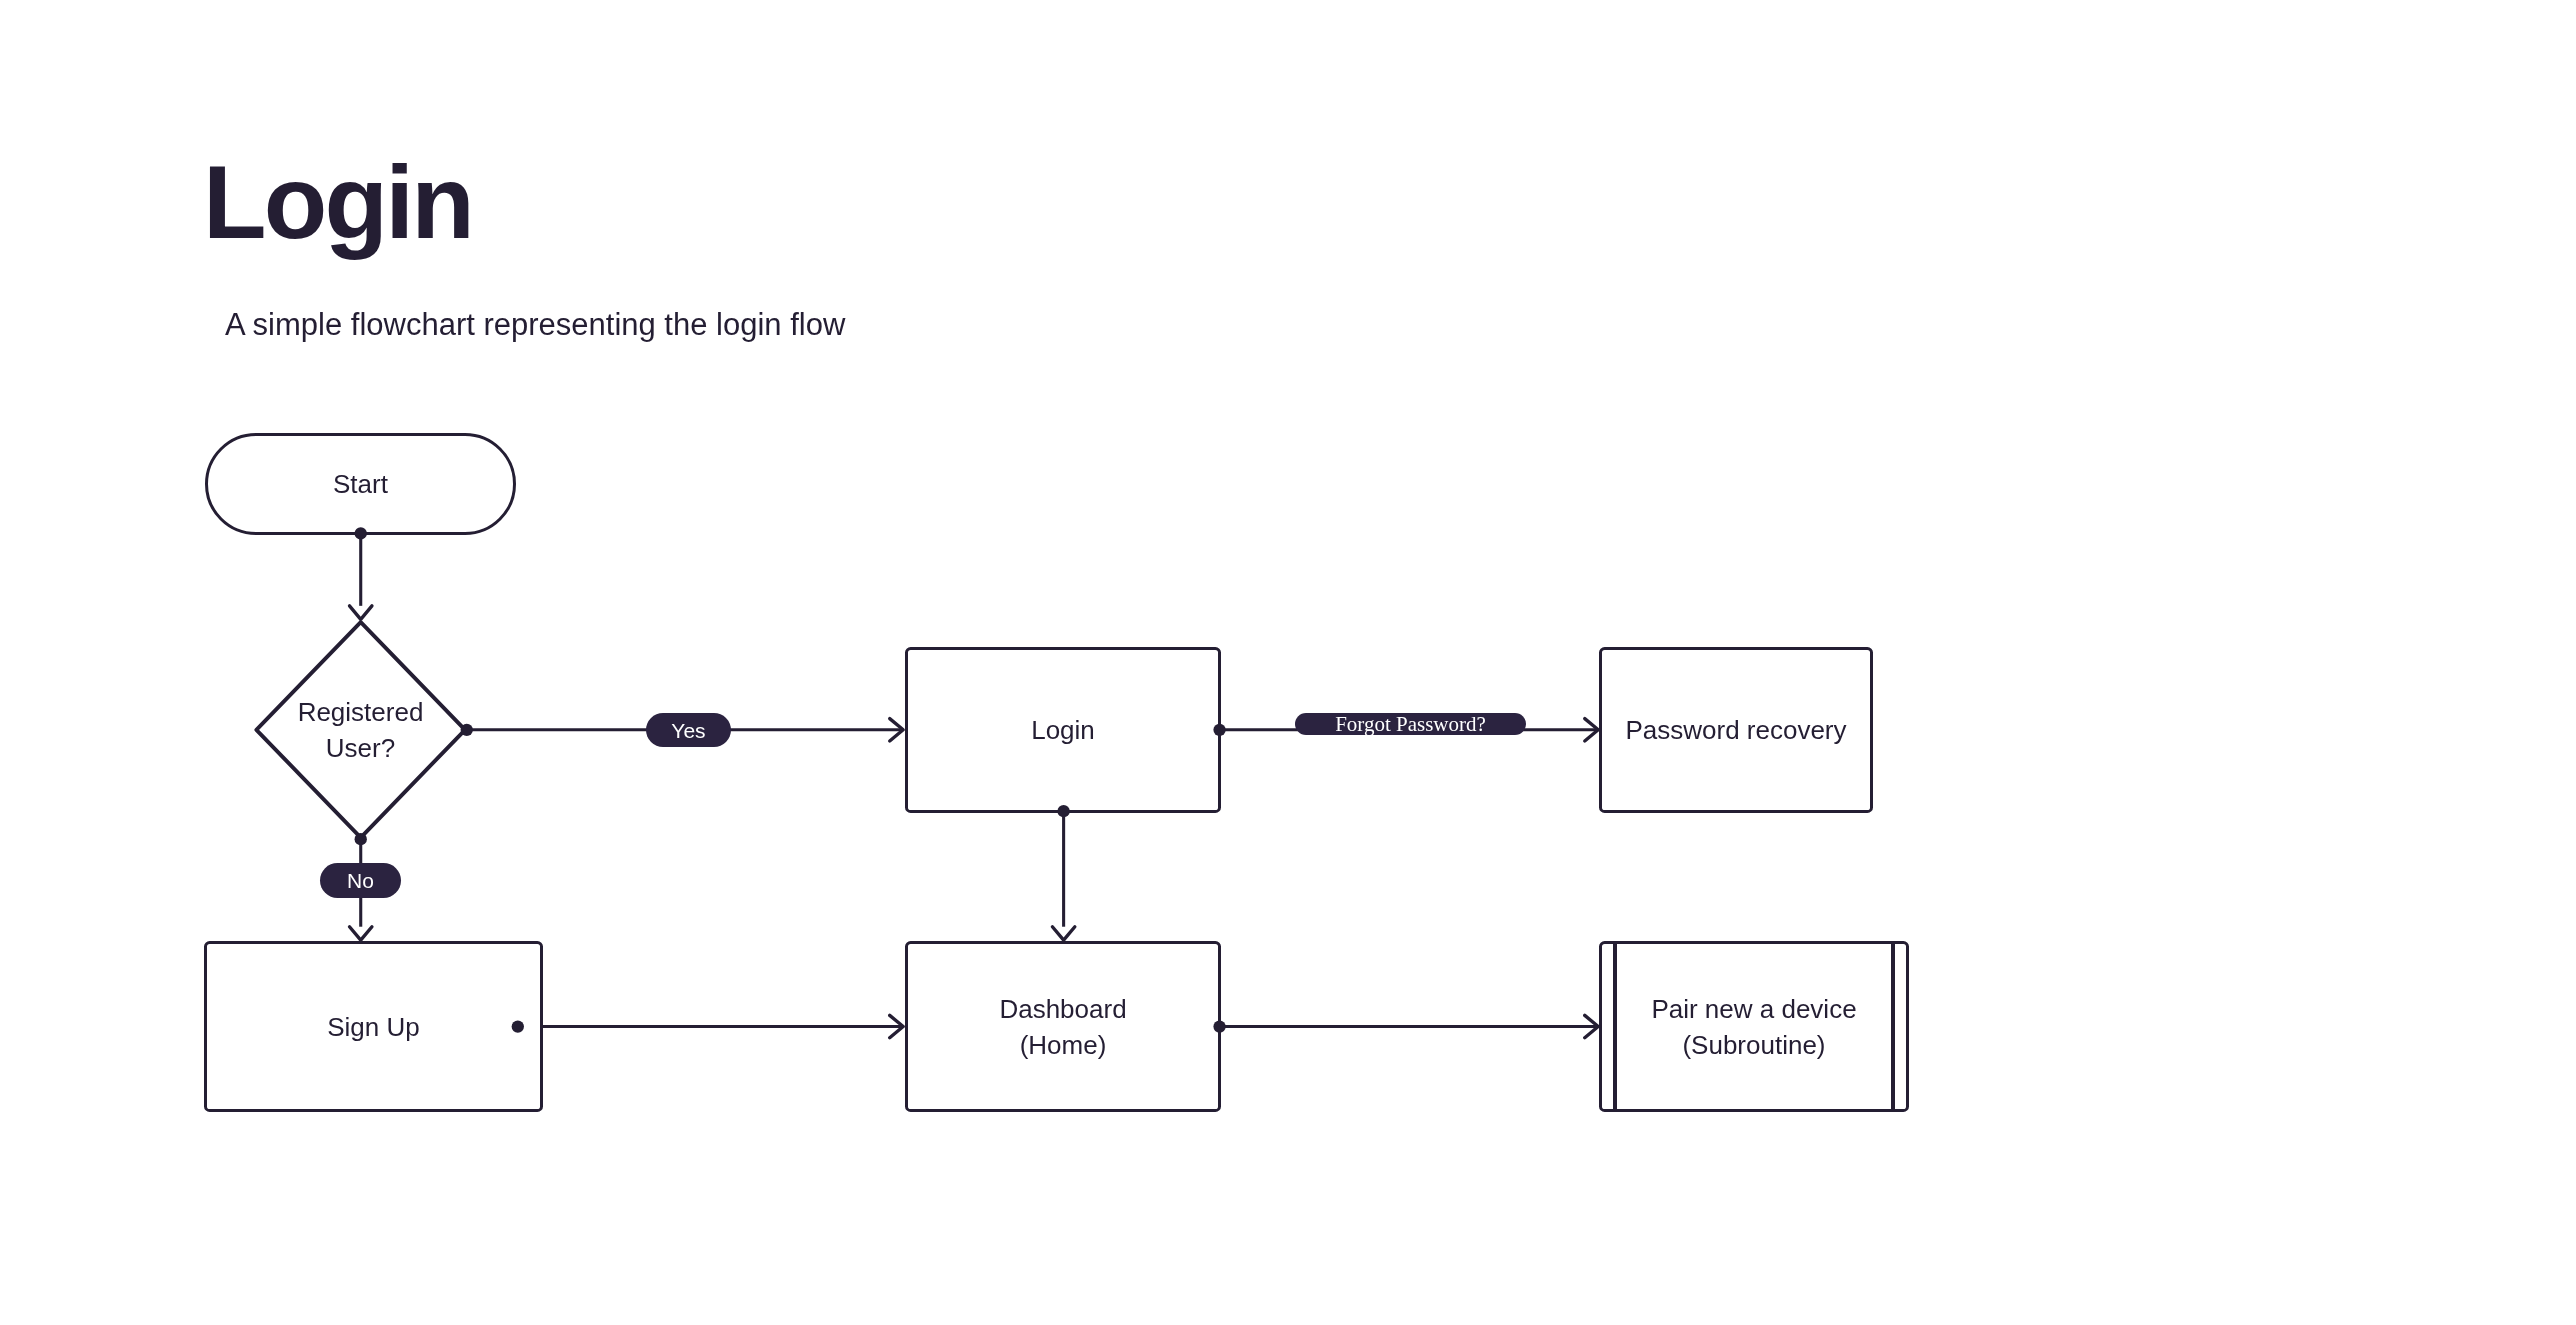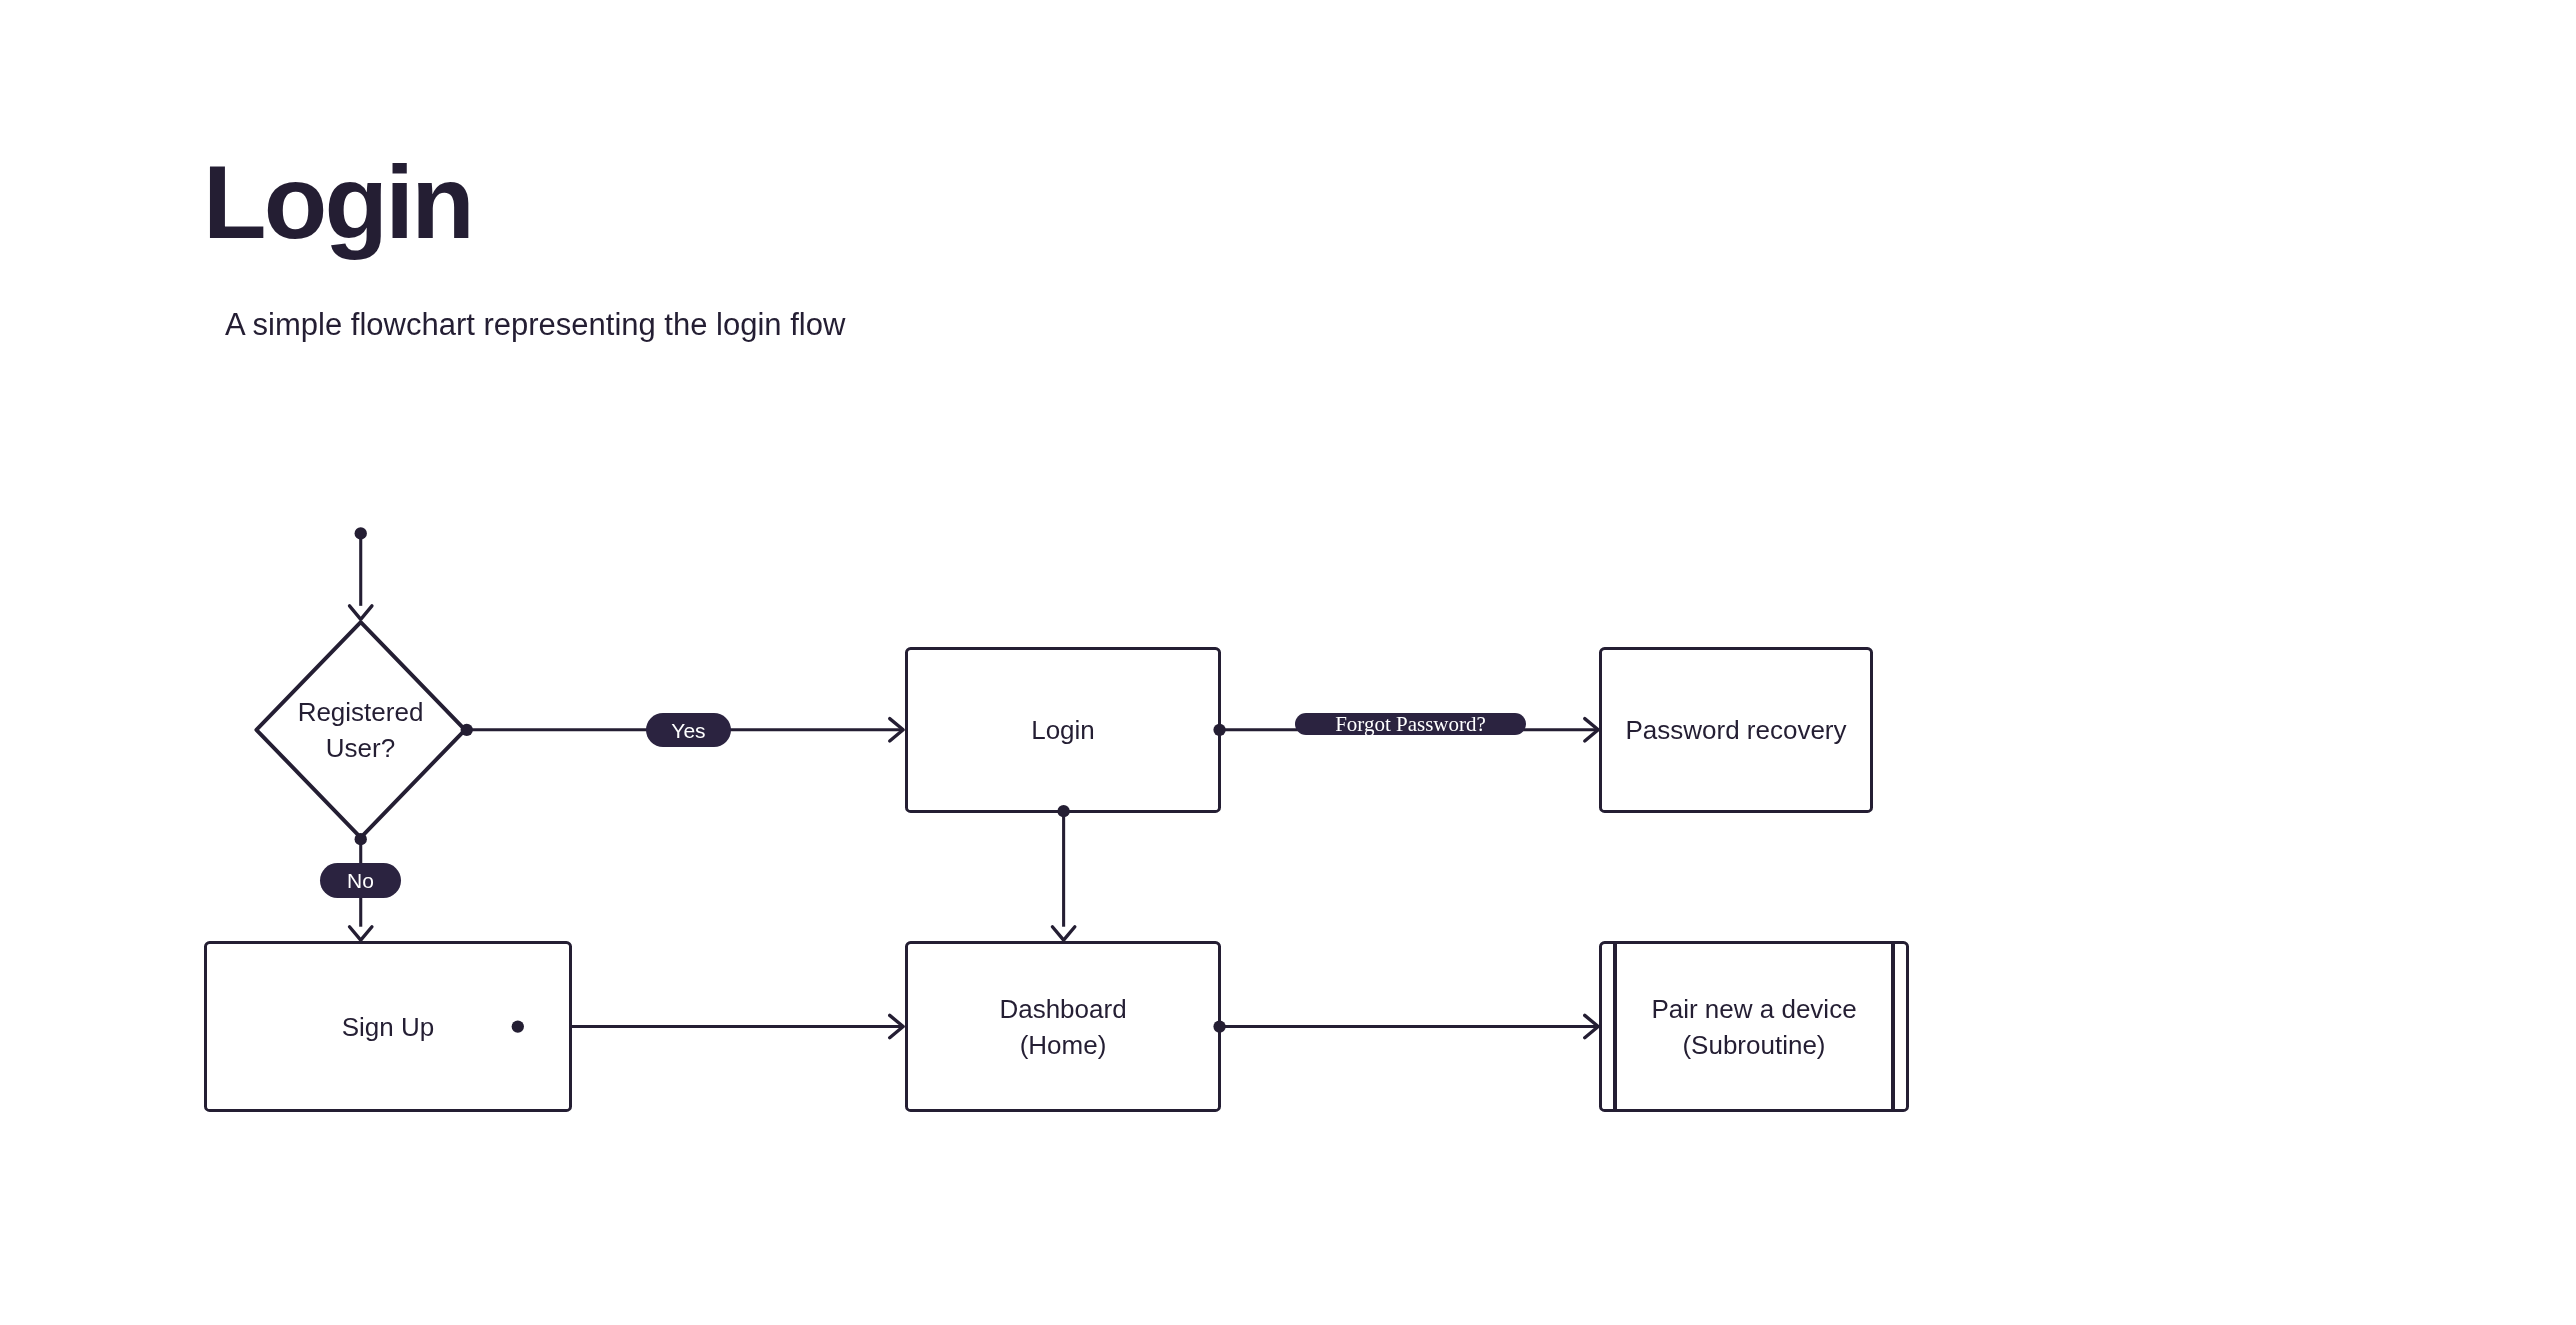--- a/index.html
+++ b/index.html
@@ -39,21 +39,21 @@
     position:absolute;z-index:1;
     display:flex;align-items:center;justify-content:center;text-align:center;
     background:var(--node-fill);border:3.9px solid var(--ink);
     font-size:26px;line-height:36px;color:var(--ink);
   }
   .node .label{display:block;}
   .stadium{left:205px;top:433px;width:311px;height:102px;border-radius:51px;}
   .box{border-radius:5.6px;}
   .box-login{left:905px;top:647px;width:316px;height:166px;}
   .box-password-recovery{left:1599px;top:647px;width:274px;height:166px;}
-  .box-sign-up{left:204px;top:941px;width:368px;height:171px;}
+  .box-sign-up{left:204px;top:941px;width:339px;height:171px;}
   .box-dashboard{left:905px;top:941px;width:316px;height:171px;}
   .box-pair-device{left:1599px;top:941px;width:310px;height:171px;}
 
   .decision-label{
     position:absolute;z-index:1;left:256px;top:622px;width:209px;height:215px;
     display:flex;flex-direction:column;align-items:center;justify-content:center;
     text-align:left;font-size:26px;line-height:36px;color:var(--ink);
   }
 
   .sub-line{position:absolute;top:0;bottom:0;width:3.9px;background:var(--ink);}
@@ -97,20 +97,23 @@
     <line class="edge" x1="1896" y1="1449" x2="1896" y2="1652"></line>
     <polyline class="arrowhead" points="1876,1652 1896,1676 1916,1652"></polyline>
 
     <line class="edge" x1="926" y1="1830" x2="1606" y2="1830"></line>
     <polyline class="arrowhead" points="1586,1810 1610,1830 1586,1850"></polyline>
 
     <line class="edge" x1="2177" y1="1830" x2="2845" y2="1830"></line>
     <polyline class="arrowhead" points="2825,1810 2849,1830 2825,1850"></polyline>
   </svg>
 
+  <div class="node stadium">
+    <span class="label">Start</span>
+  </div>
 
   <div class="decision-label">
     <span class="label">Registered</span>
     <span class="label">User?</span>
   </div>
 
   <div class="node box box-login">
     <span class="label">Login</span>
   </div>
 

